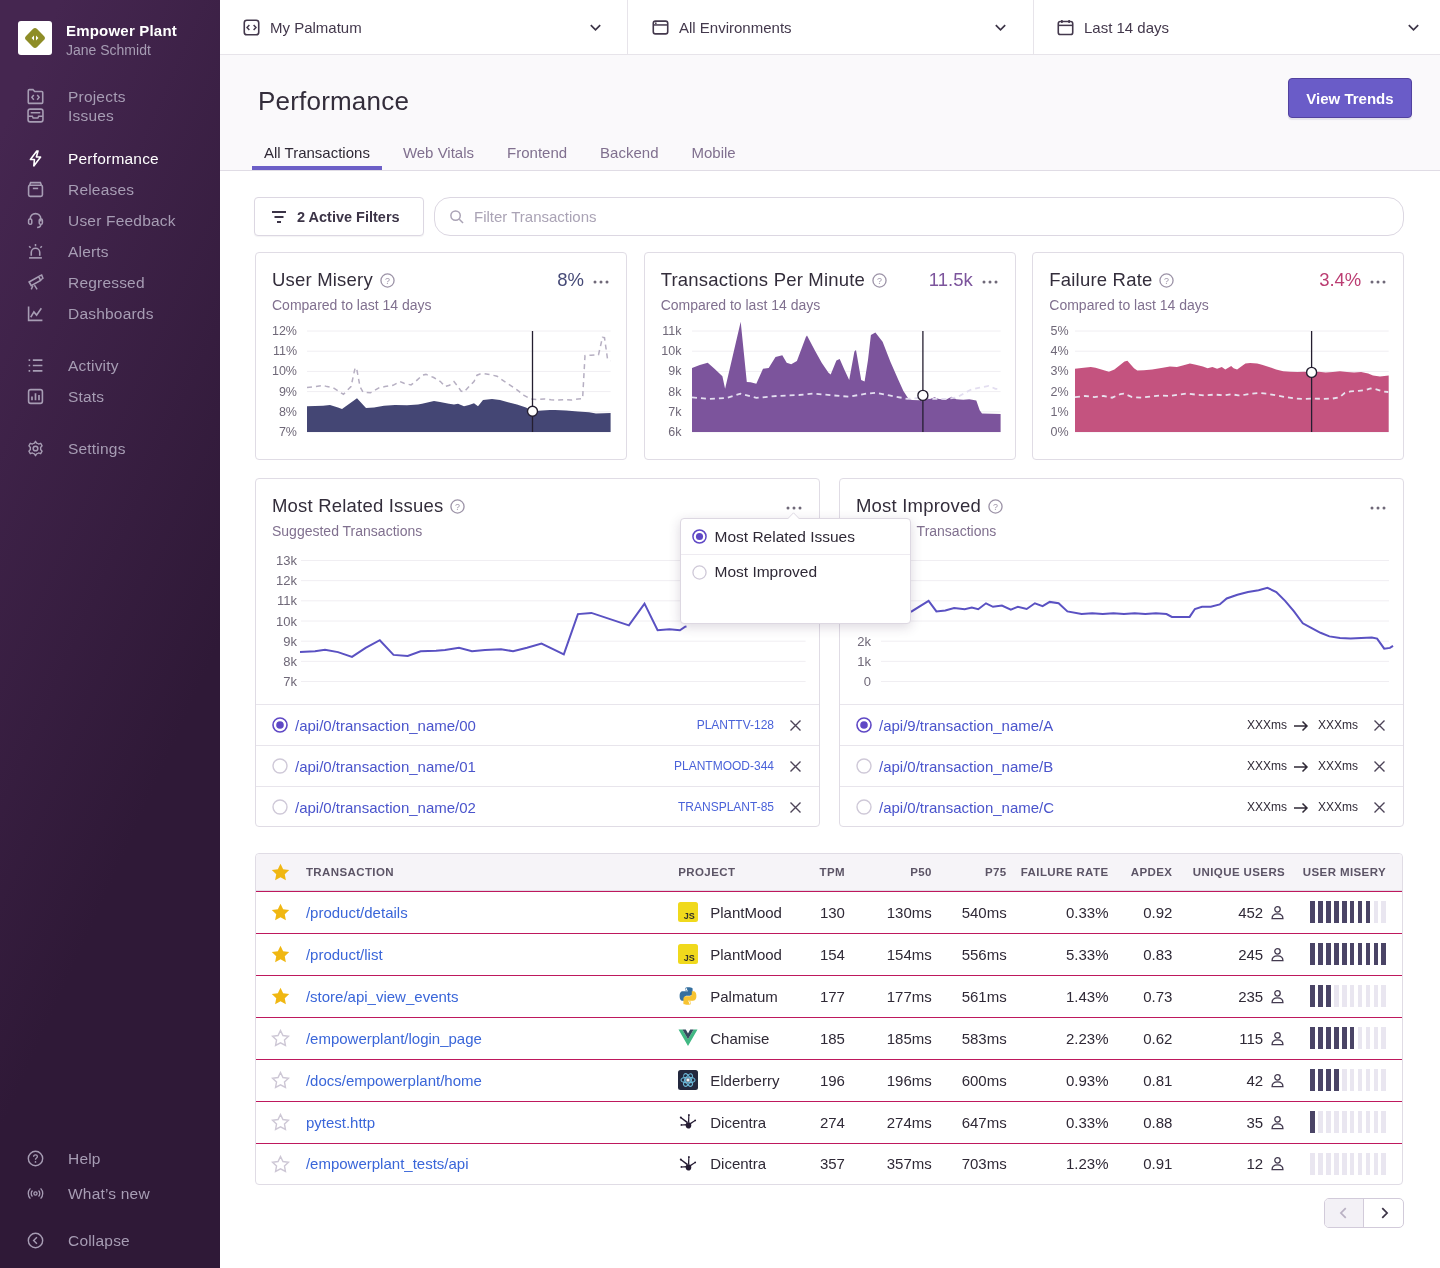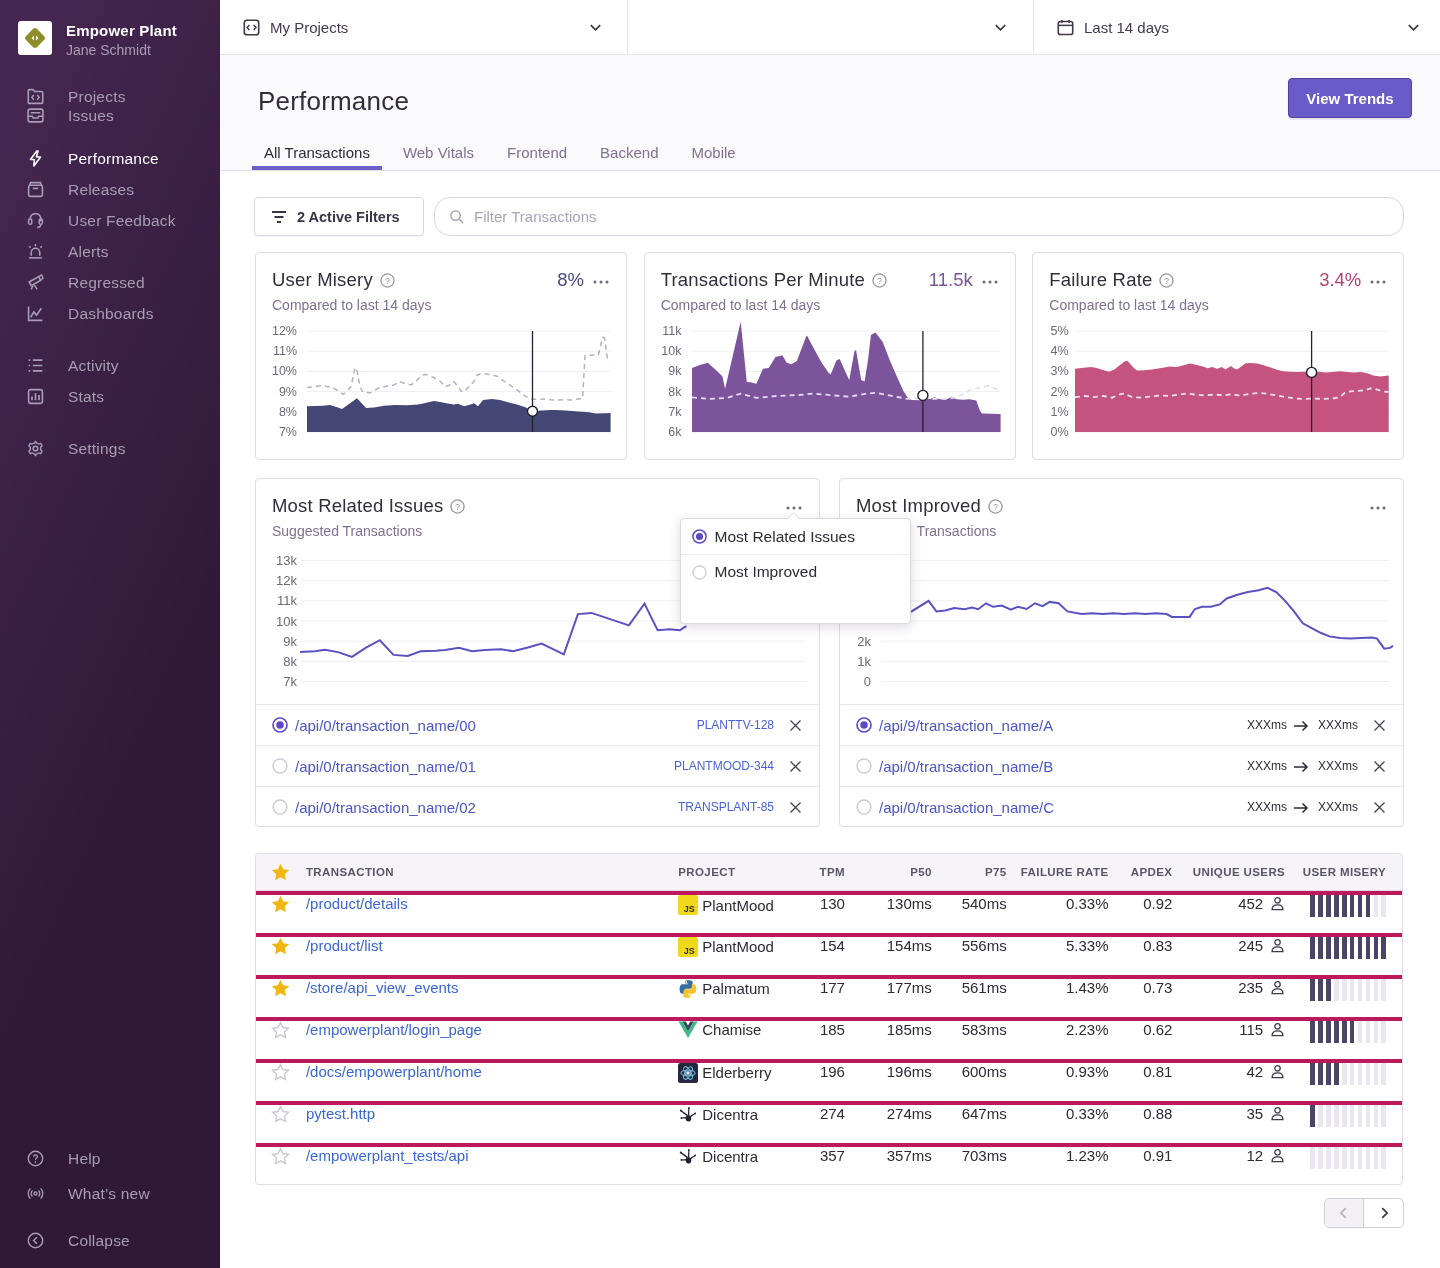--- a/index.html
+++ b/index.html
@@ -54,27 +54,27 @@
 .ms{color:#2f2936}.m1{margin-right:6px}.m2{margin-left:9px}
 
 #menu{position:absolute;left:459.5px;top:347px;width:231px;height:106px;background:#fff;border:1px solid #ddd8e2;border-radius:4px;box-shadow:0 3px 12px rgba(60,40,80,.18);z-index:10}
 #menu .mitem{height:35px;display:flex;align-items:center;border-top:1px solid #eeebf1;font-size:15.5px;color:#2f2936}
 #menu .mitem:first-child{border-top:none}
 #menu .mradio{margin:0 8px 0 11px;display:flex}
 #notch{position:absolute;left:567px;top:341px;width:13px;height:7px;z-index:11}
 
 #table{position:absolute;left:35px;top:682px;width:1148px;height:331.5px;border:1px solid #e0dce5;border-radius:4px;background:#fff}
 .thead{height:37px;background:#f6f4f8;border-bottom:1px solid #e0dce5;border-radius:4px 4px 0 0;display:flex;align-items:center;font-size:11.5px;font-weight:bold;color:#5c5466;letter-spacing:.4px}
-.trow{height:41.93px;display:flex;align-items:flex-start;border-top:4px solid #be185d;font-size:15px;color:#2f2936}
+.trow{height:41.93px;display:flex;align-items:center;border-top:1px solid #be185d;font-size:15px;color:#2f2936}
 .trow:first-of-type{border-top:none}
 .c-star{width:50px;display:flex;justify-content:center}
 .c-tx{width:373px}
 .c-tx a{color:#3a66d9}
 .c-proj{width:112px;display:flex;align-items:center}
-.c-proj span{margin-left:4px}
+.c-proj span{margin-left:12px}
 .c-num{width:55px;text-align:right}
 .c-num:nth-child(5){width:87px}
 .c-num:nth-child(6){width:75px}
 .c-num:nth-child(7){width:102px}
 .c-num:nth-child(8){width:64px}
 .c-uu{width:113px;display:flex;align-items:center;justify-content:flex-end}
 .c-uu span{margin-right:7px}
 .c-mis{width:117px;display:flex;justify-content:flex-end;padding-right:16px}
 .mbars{display:flex;align-items:center;height:22px}
 .mbar{width:4.6px;height:22px;margin-left:3.3px}
@@ -235,28 +235,38 @@
 </div>
 
 <div id="topbar">
   <div class="tbsec" style="left:23px">
       <span class="tbico">
         <svg width="17" height="17" viewBox="0 0 16 16">
           <rect x="1.2" y="1.2" width="13.6" height="13.6" rx="2.4" fill="none" stroke="#43384c" stroke-width="1.5"></rect>
           <path d="M6 5.6 L3.8 8 L6 10.4 M10 5.6 L12.2 8 L10 10.4" fill="none" stroke="#43384c" stroke-width="1.4"></path>
         </svg>
       </span>
-      <span class="tbtxt">My Projects</span>
+      <span class="tbtxt">My Palmatum</span>
     </div>
   <span class="tbchev" style="left:368px;top:20px">
       <svg width="15" height="15" viewBox="0 0 16 16">
         <path d="M3 5.5 L8 10.5 L13 5.5" fill="none" stroke="#3c3447" stroke-width="1.8"></path>
       </svg>
     </span>
   <div class="tbdiv" style="left:407px"></div>
+  <div class="tbsec" style="left:432px">
+      <span class="tbico">
+        <svg width="17" height="17" viewBox="0 0 16 16">
+          <rect x="1.2" y="2" width="13.6" height="12" rx="2" fill="none" stroke="#43384c" stroke-width="1.5"></rect>
+          <path d="M1.2 5.6 L14.8 5.6" stroke="#43384c" stroke-width="1.4"></path>
+          <circle cx="3.6" cy="3.9" r="0.8" fill="#43384c"></circle>
+        </svg>
+      </span>
+      <span class="tbtxt">All Environments</span>
+    </div>
   <span class="tbchev" style="left:773px;top:20px">
       <svg width="15" height="15" viewBox="0 0 16 16">
         <path d="M3 5.5 L8 10.5 L13 5.5" fill="none" stroke="#3c3447" stroke-width="1.8"></path>
       </svg>
     </span>
   <div class="tbdiv" style="left:813px"></div>
   <div class="tbsec" style="left:837px">
       <span class="tbico">
         <svg width="17" height="17" viewBox="0 0 16 16">
           <rect x="1.2" y="2.4" width="13.6" height="12.2" rx="2" fill="none" stroke="#43384c" stroke-width="1.5"></rect>

